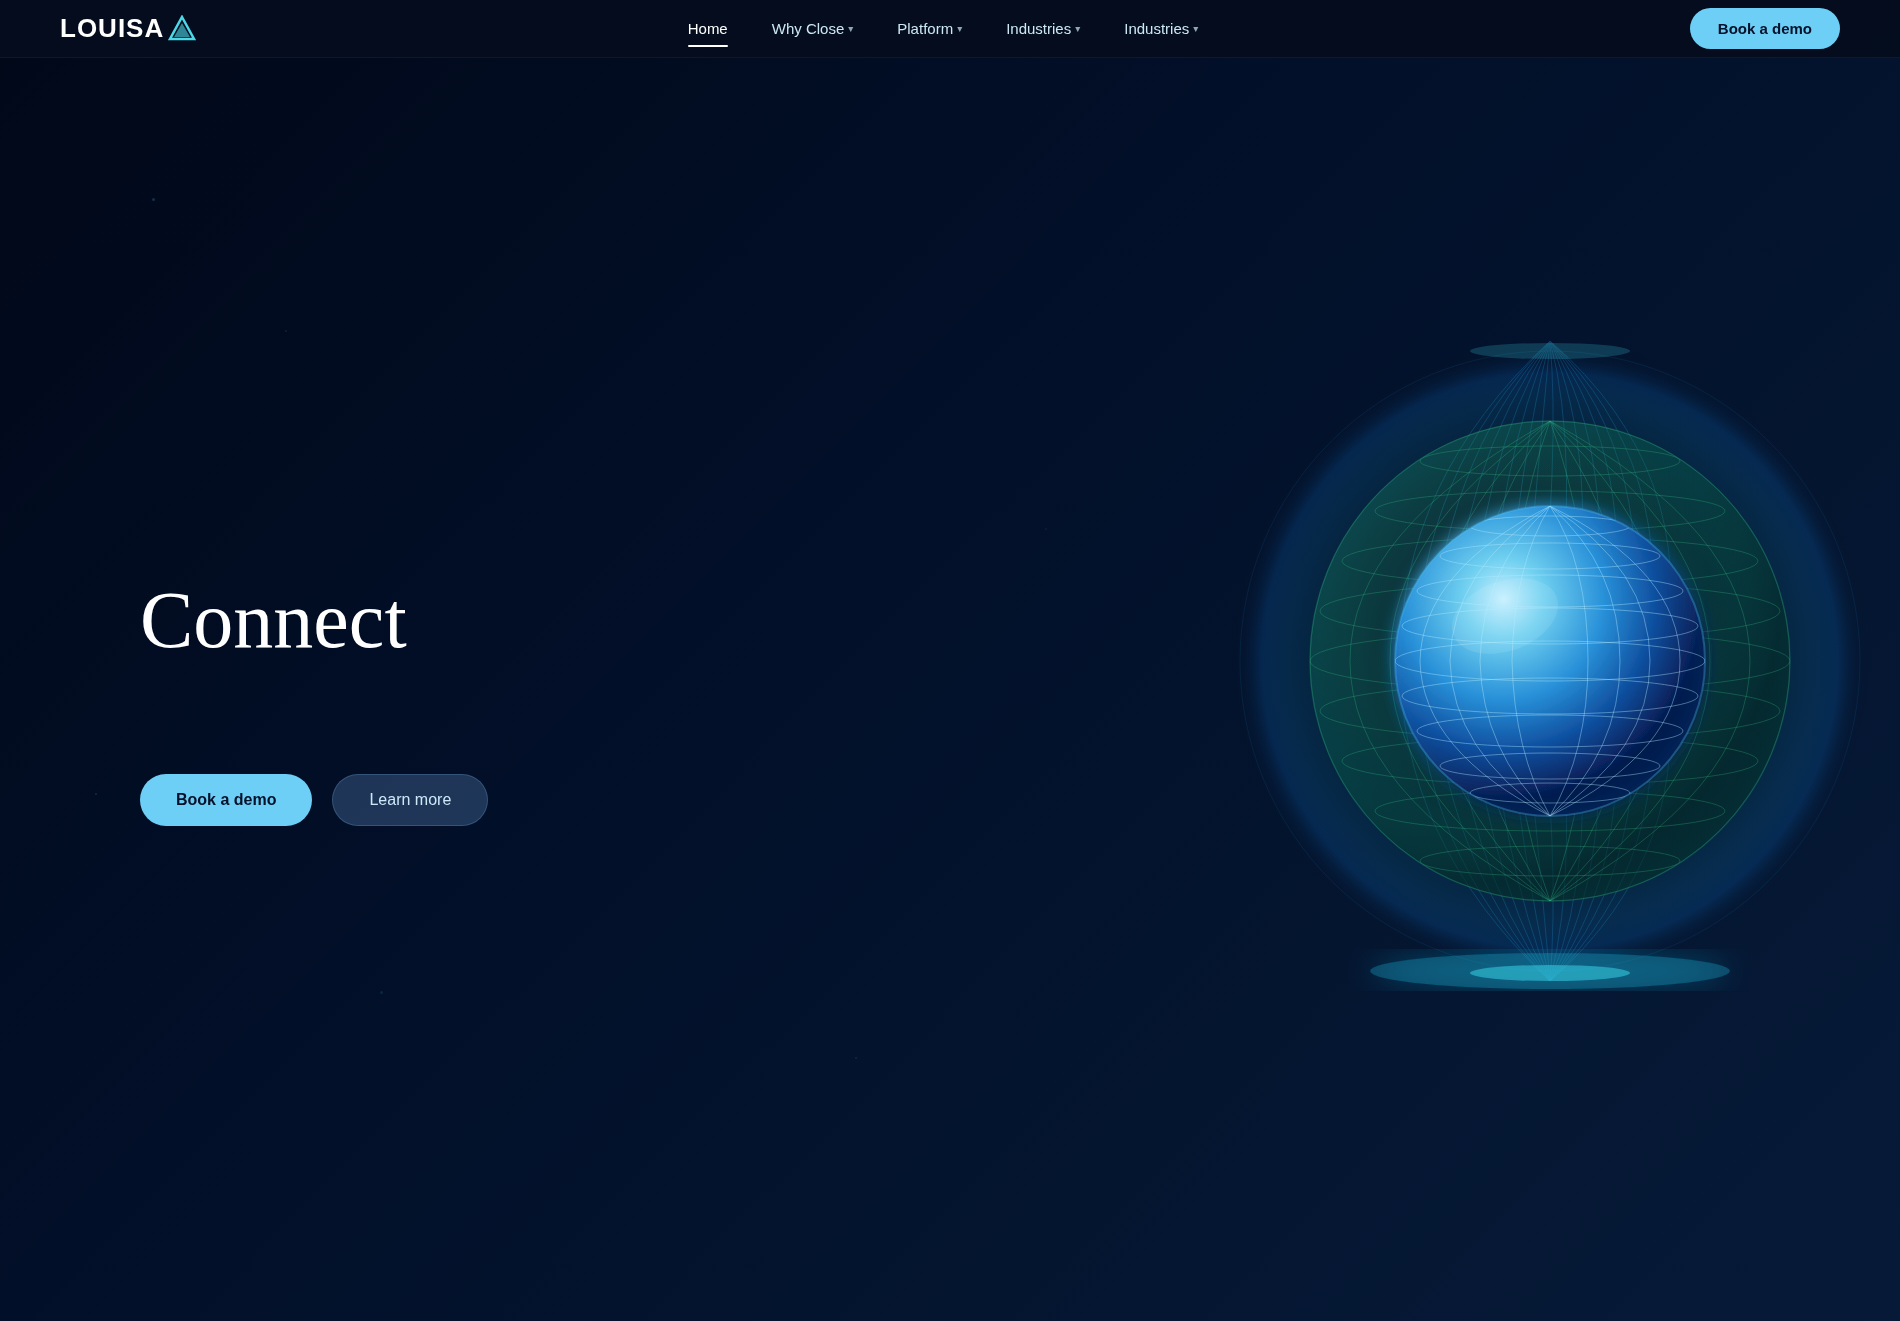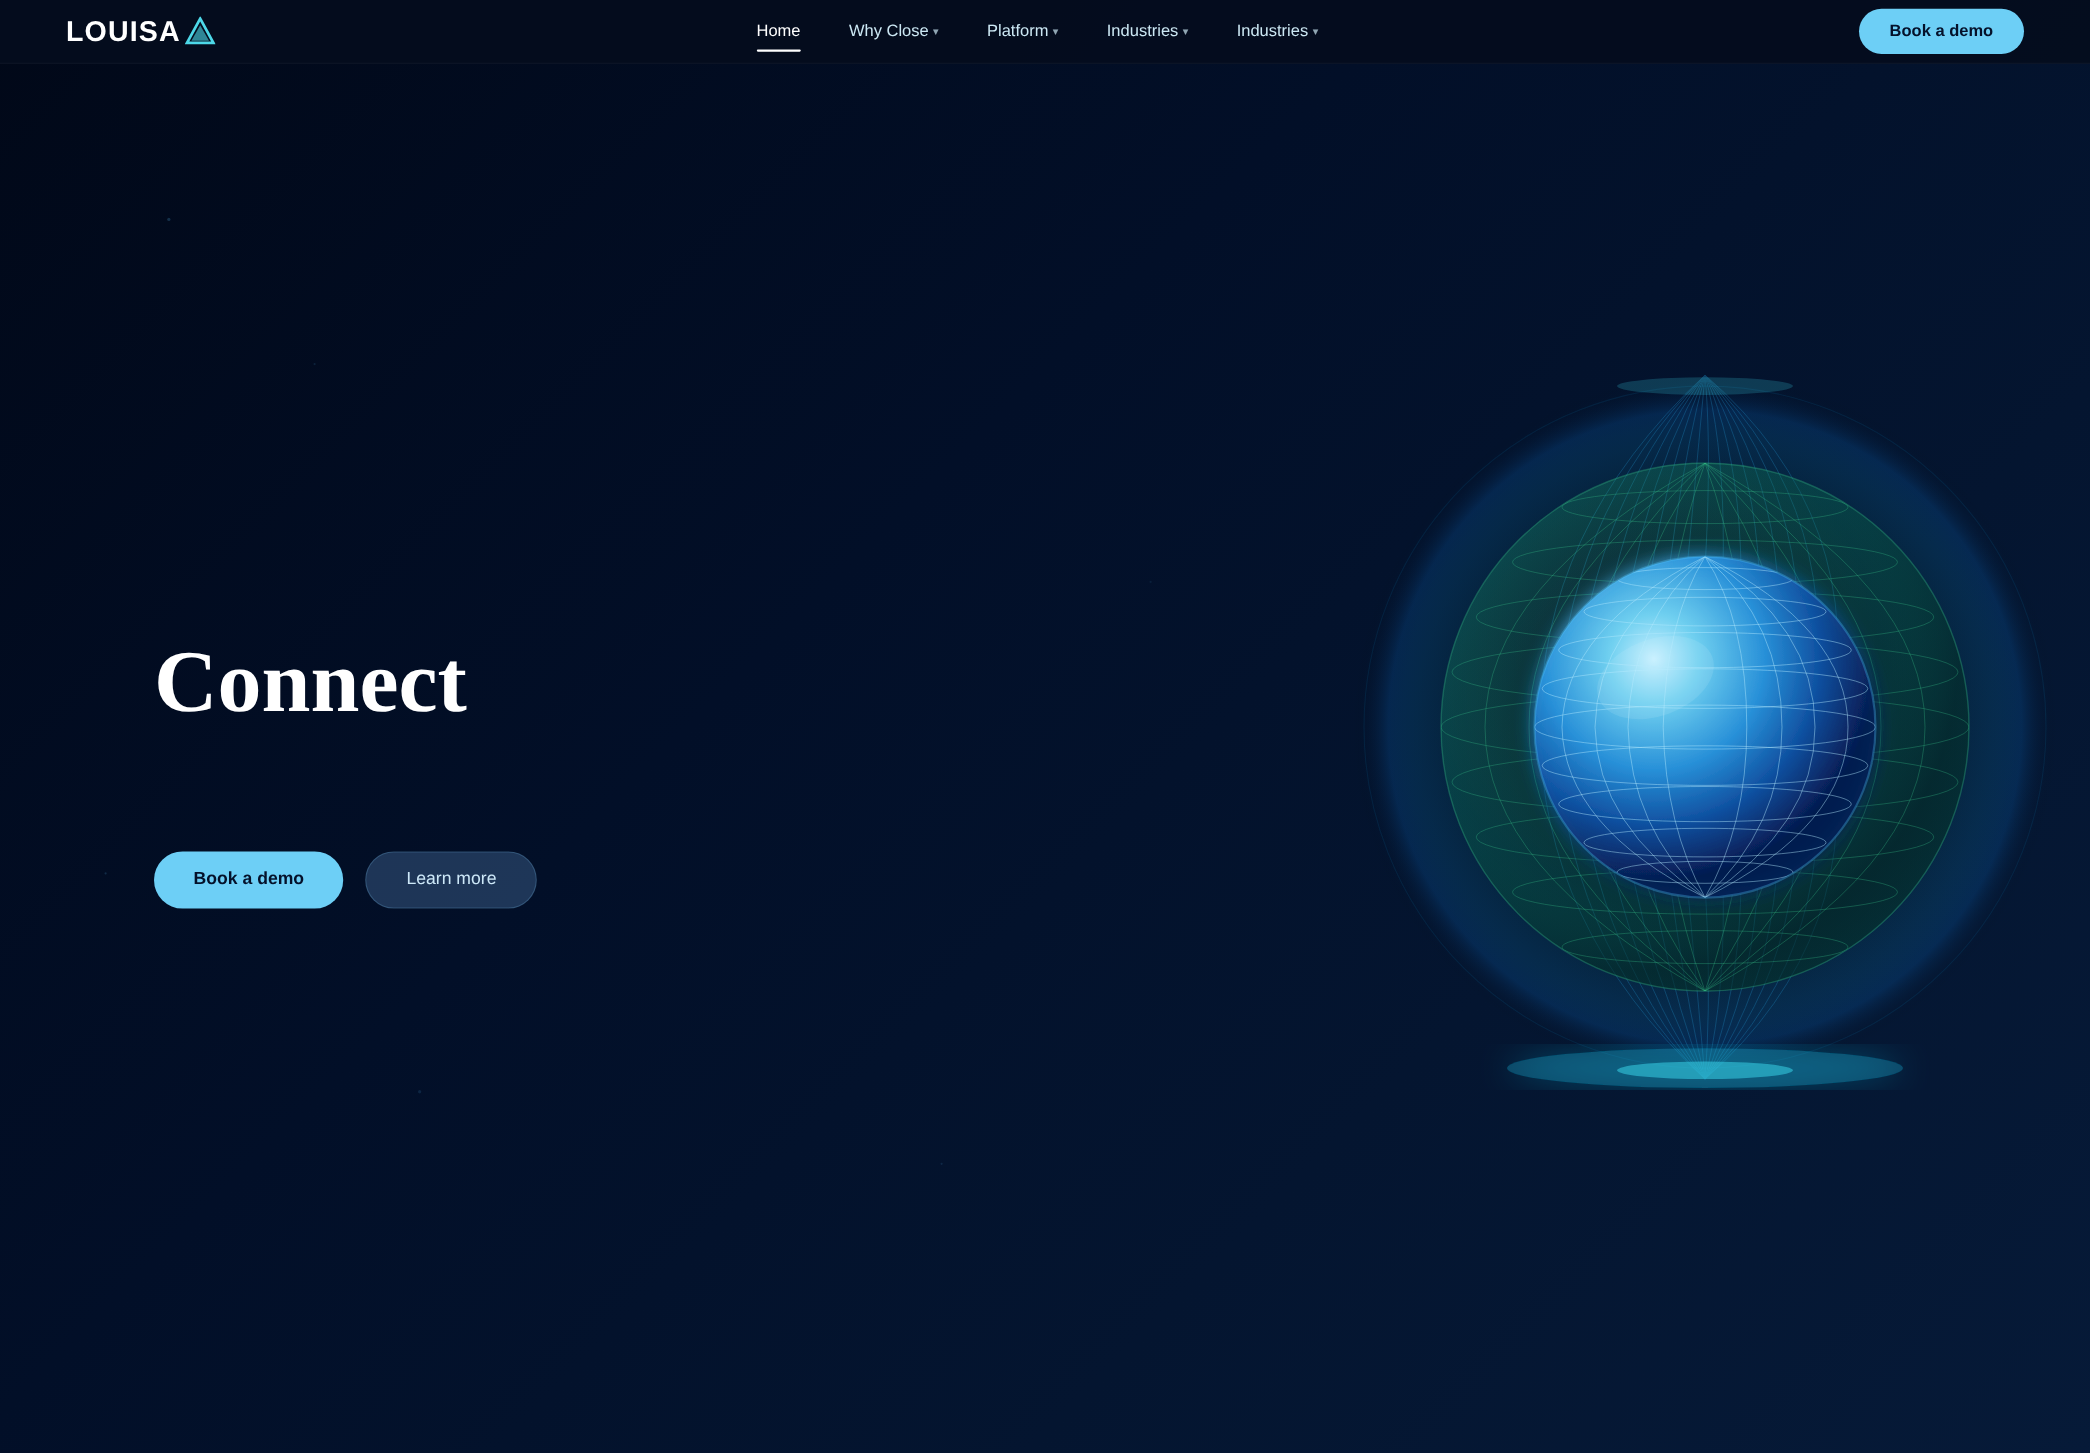--- a/index.html
+++ b/index.html
@@ -114,21 +114,21 @@
 
     .hero-content {
       position: relative;
       z-index: 2;
       padding-left: 140px;
       max-width: 680px;
     }
 
     .hero-heading {
       font-size: 80px;
-      font-weight: 700;
+      font-weight: 400;
       line-height: 1.1;
       color: #fff;
       font-family: Georgia, 'Times New Roman', serif;
       margin-bottom: 22px;
     }
 
     .hero-subtitle {
       font-size: 18px;
       color: #b8d4e8;
       line-height: 1.6;

